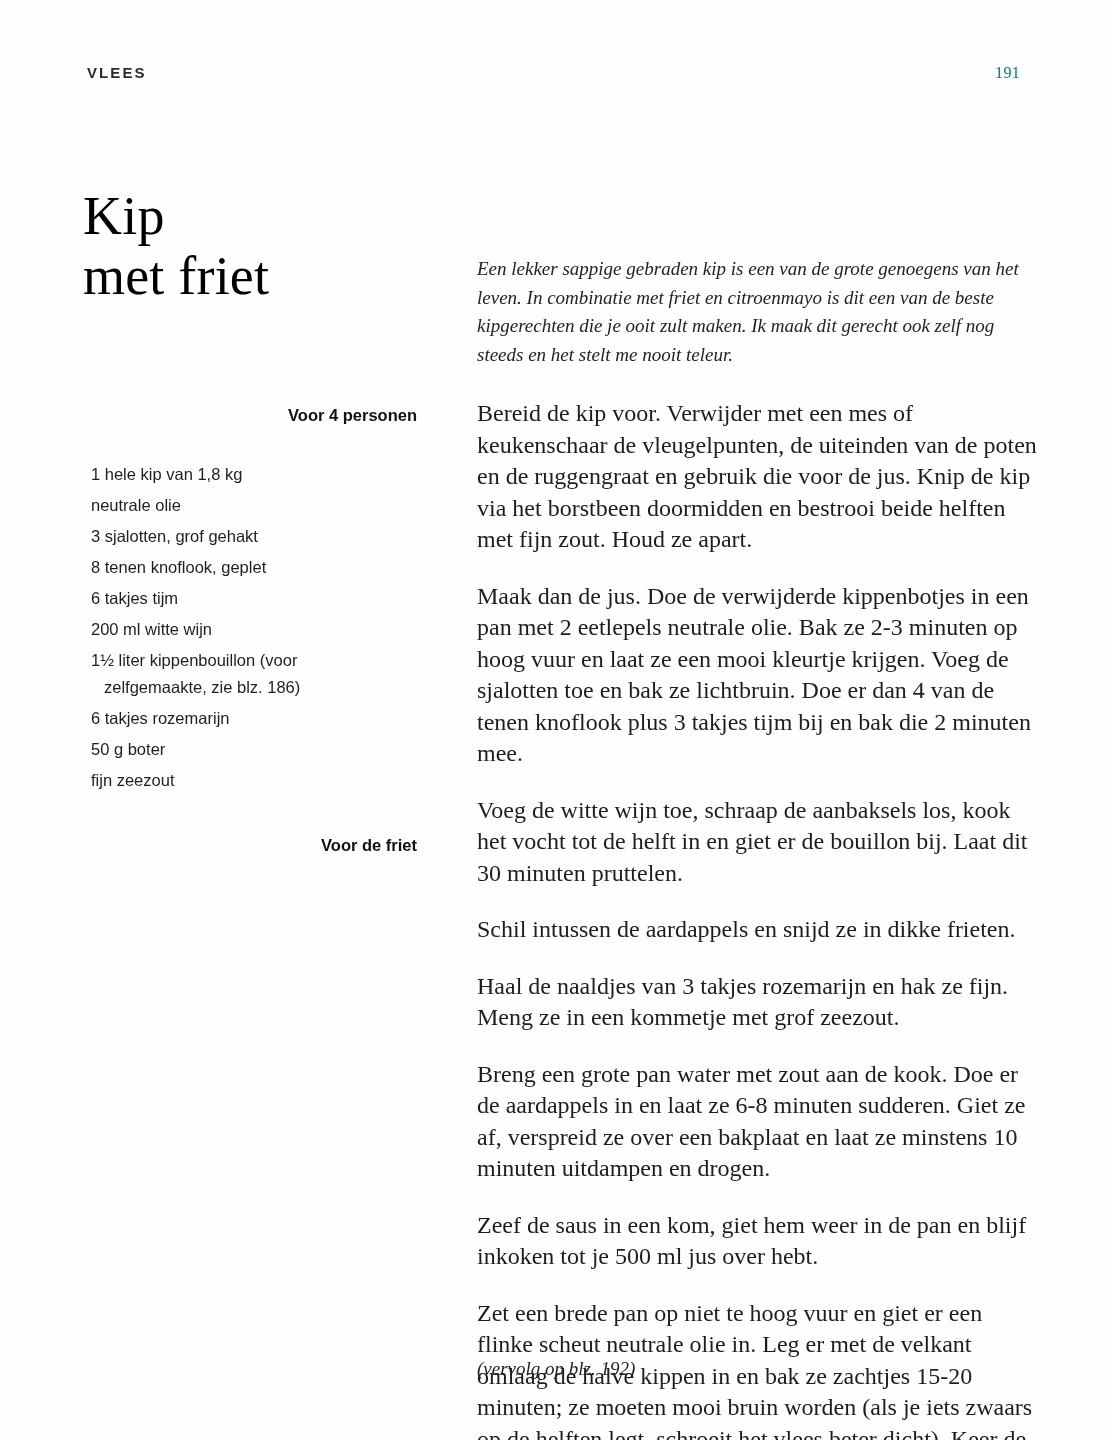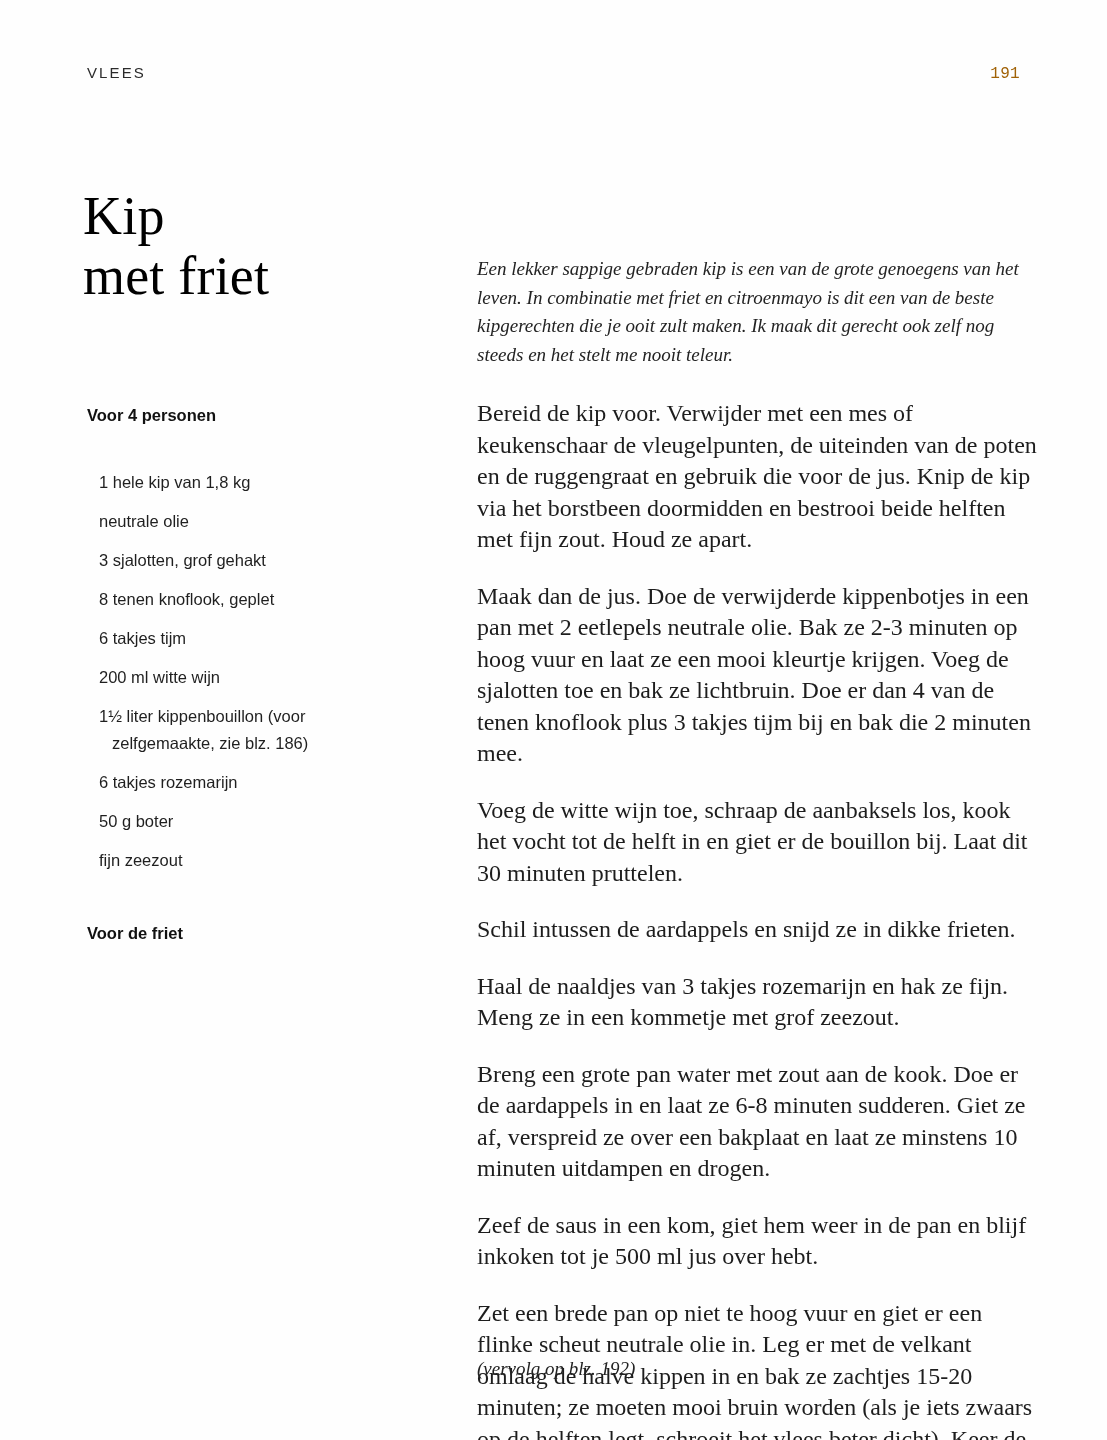--- a/index.html
+++ b/index.html
@@ -33,26 +33,26 @@
     height: 22px;
     display: flex;
     align-items: baseline;
     justify-content: space-between;
   }
   .running-head .section {
     font-family: "Liberation Sans", sans-serif;
     font-size: 15px;
     letter-spacing: 2.1px;
     color: #2b2b2b;
-    font-weight: 400;
+    font-weight: 700;
   }
   .running-head .folio {
-    font-family: Liberation Mono, monospace;
+    font-family: Liberation Serif, serif;
     font-size: 16px;
-    color: #a16207;
+    color: #0f766e;
     letter-spacing: 0.3px;
   }
 
   
   .recipe-title {
     position: absolute;
     top: 150px;
     left: 83px;
     width: 380px;
     font-family: "Liberation Serif", serif;
@@ -87,28 +87,29 @@
     font-size: 16.5px;
     line-height: 27px;
     color: #1f1f1f;
   }
   .ing-heading {
     font-weight: 700;
     font-size: 16.5px;
     line-height: 27px;
     color: #111111;
     margin: 0;
+    text-align: right;
   }
   .ing-list {
     list-style: none;
     margin: 0;
     padding: 0;
   }
   .ing-list li {
-    margin: 12px;
+    margin: 4px;
     padding: 0;
     text-indent: 0;
   }
   .ing-list li .cont {
     display: block;
     padding-left: 13px;
   }
   .gap-after-heading { height: 28px; }
   .gap-between-blocks { height: 34px; }
 

